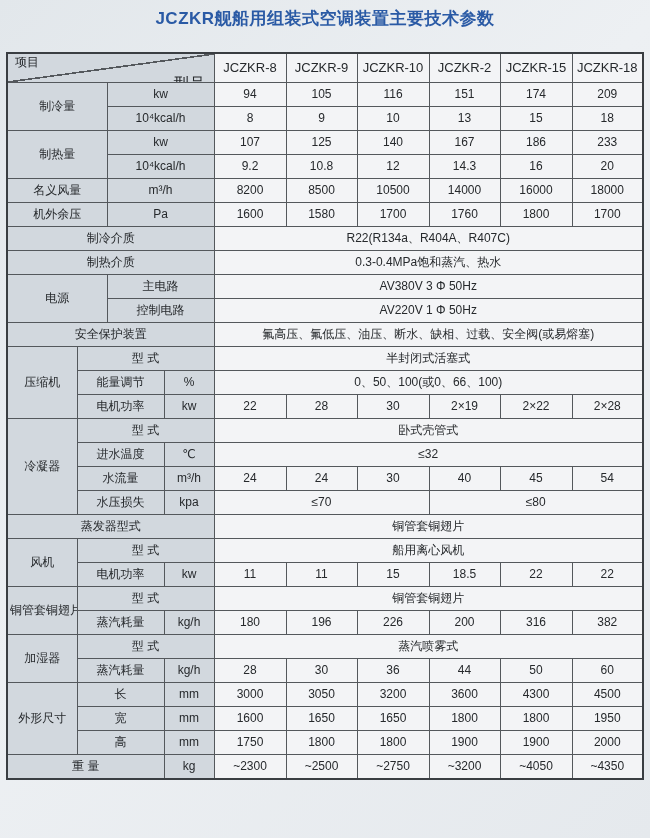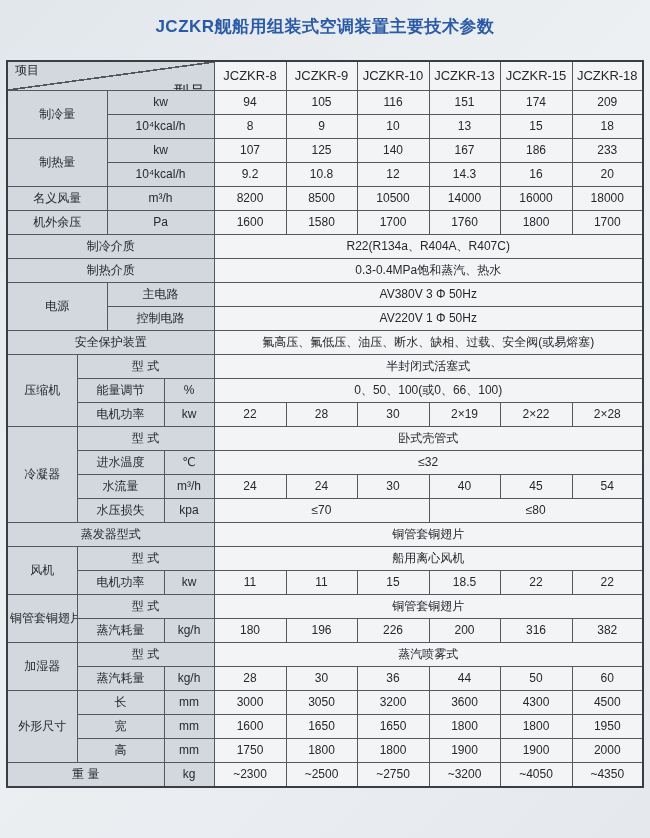--- a/index.html
+++ b/index.html
@@ -4,21 +4,21 @@
 <style>
   html,body{margin:0;padding:0;}
   body{
     width:650px;height:838px;
     background:linear-gradient(135deg,#e2e7eb 0%,#edf0f3 45%,#e5e9ed 100%);
     font-family:"Liberation Sans","DejaVu Sans",sans-serif;
     -webkit-font-smoothing:antialiased;
   }
   .title{
     text-align:center;color:#2a5aa5;font-size:17px;font-weight:bold;
-    letter-spacing:.5px;margin:0;padding-top:15px;
+    letter-spacing:.5px;margin:0;padding-top:7px;
   }
   table.spec{
     border-collapse:collapse;table-layout:fixed;width:636px;
     margin:22px auto 0 auto;border:2px solid #3a3e42;
   }
   .spec th,.spec td{
     border:1px solid #54585c;font-size:12px;color:#26292c;
     text-align:center;vertical-align:middle;padding:1px 2px;
     height:21px;overflow:hidden;white-space:nowrap;
   }
@@ -61,21 +61,21 @@
   <tbody>
     <tr class="hdr">
       <th class="corner" colspan="4">
         <span class="diag"></span>
         <span class="c-top">型号</span>
         <span class="c-bottom">项目</span>
       </th>
       <th>JCZKR-8</th>
       <th>JCZKR-9</th>
       <th>JCZKR-10</th>
-      <th>JCZKR-13</th>
+      <th>JCZKR-2</th>
       <th>JCZKR-15</th>
       <th>JCZKR-18</th>
     </tr>
 
     <tr>
       <td class="lbl" colspan="2" rowspan="2">制冷量</td>
       <td class="lbl" colspan="2">kw</td>
       <td>94</td>
       <td>105</td>
       <td>116</td>

